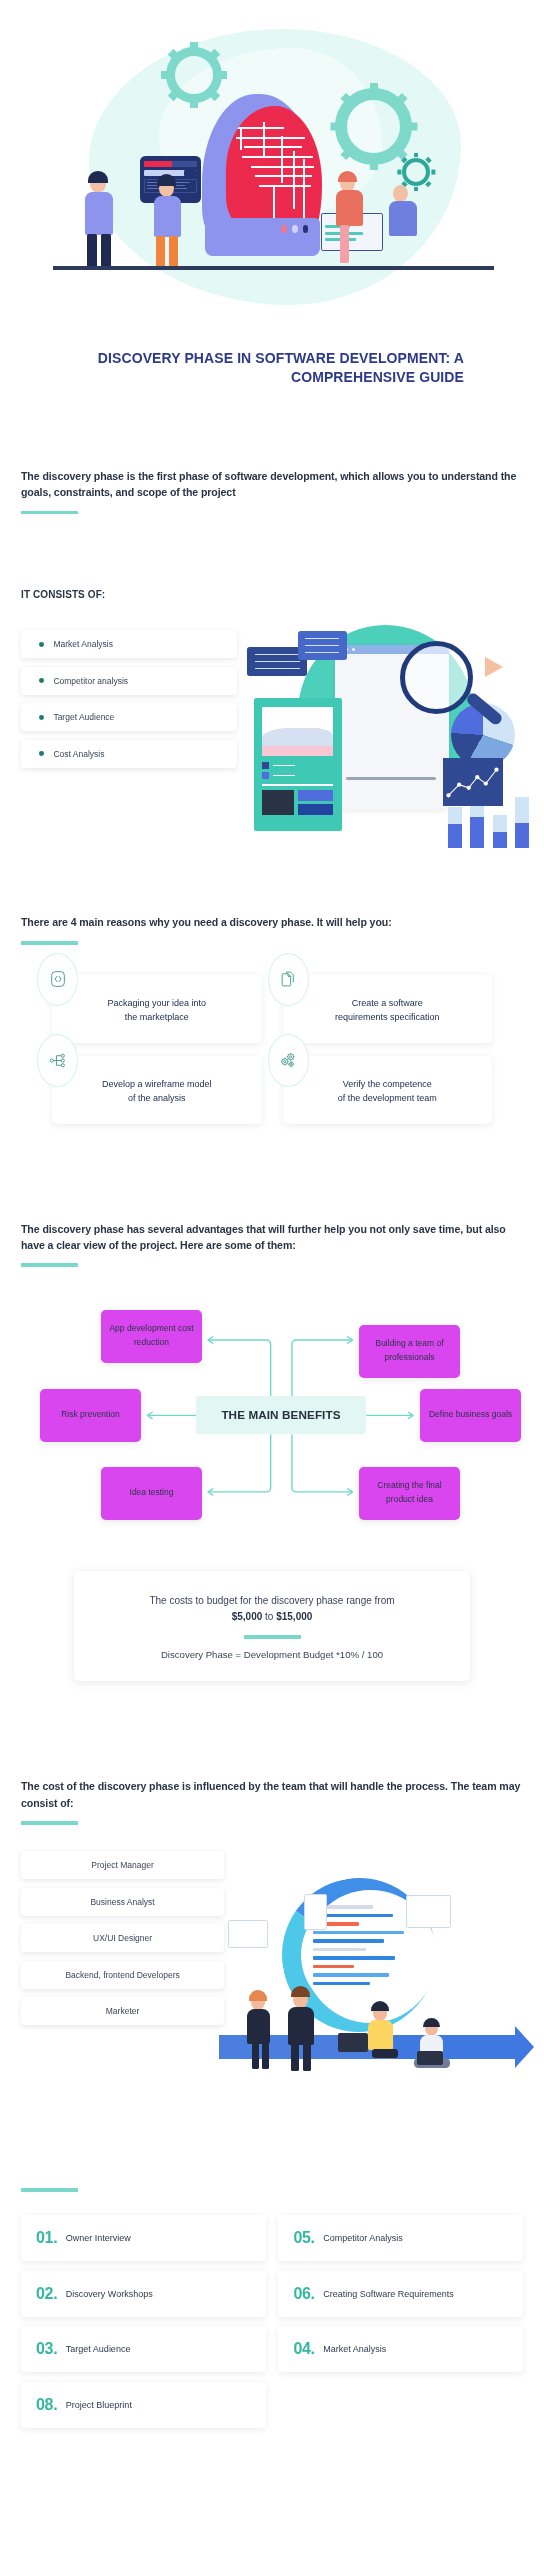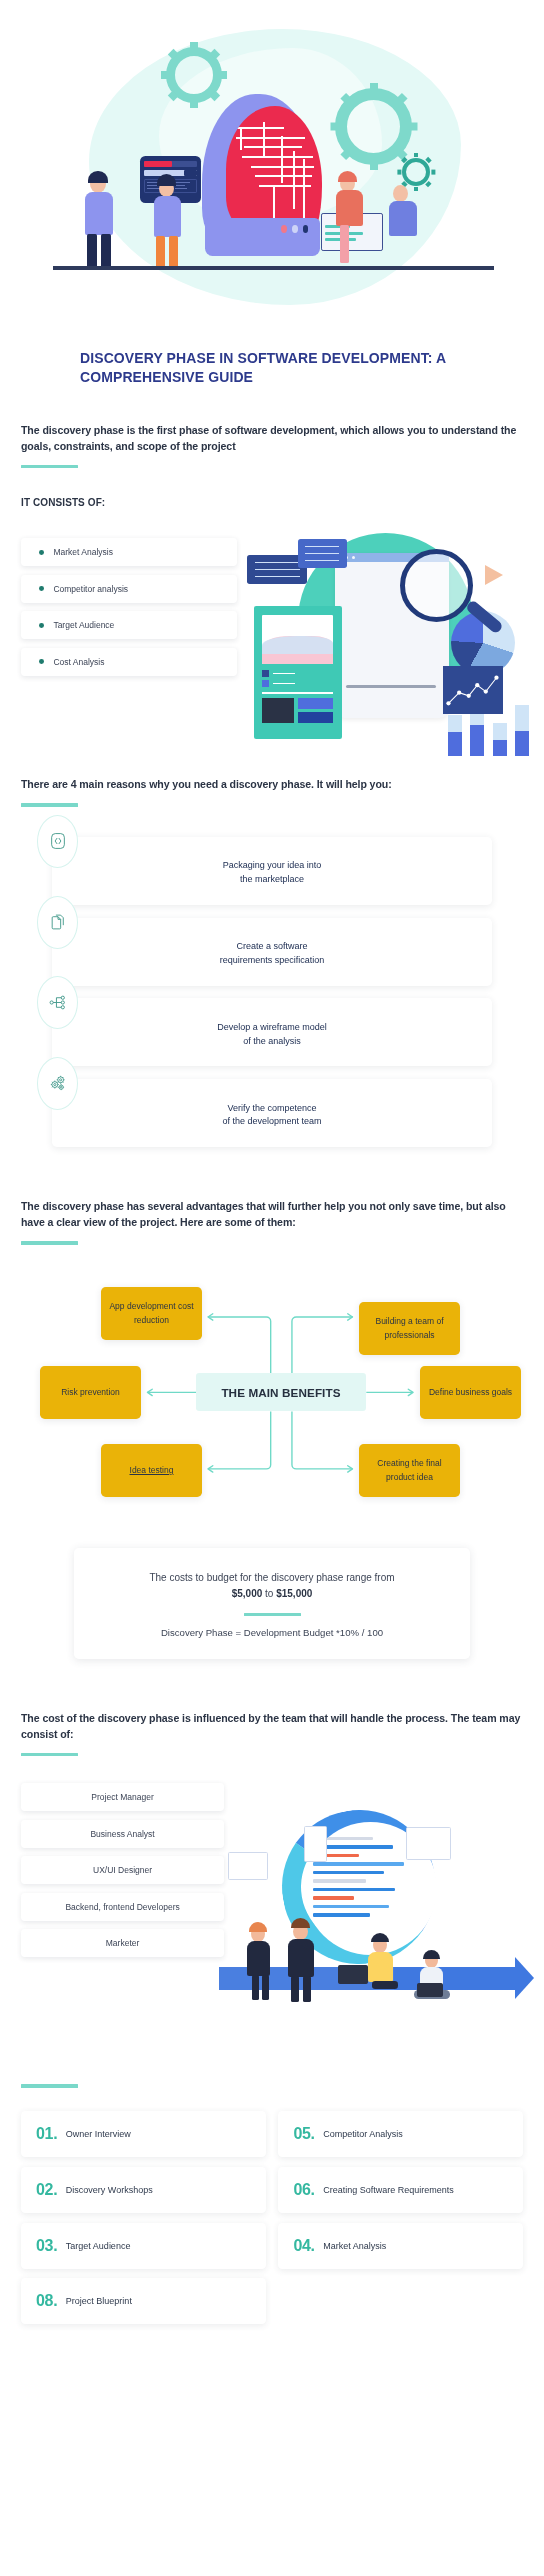--- a/index.html
+++ b/index.html
@@ -127,33 +127,33 @@
   }
   .codeline { position: absolute; background:#53c9bb; height:2.7px; border-radius:1.1px; }
 
   .person { position: absolute; }
   .p-head { position:absolute; border-radius:50%; }
   .p-body { position:absolute; border-radius: 7.4px 7.4px 2.1px 2.1px; }
   .p-leg { position:absolute; border-radius:1.6px; }
 
   
   .title-wrap {
-    text-align: left;
+    text-align: right;
     padding: 19px 80px 5.3px;
   }
   .title-wrap h1 {
     color: #2d3a8c;
     font-size: 14px;
     line-height: 1.38;
     font-weight: bold;
     letter-spacing: 0.1px;
   }
 
   
-  .sec { position: relative; padding: 0 21px; }
+  .sec { position: relative; padding: 0 21px; margin-top: 46px; }
   .lede {
     color: #2b3445;
     font-size: 10.6px;
     font-weight: bold;
     line-height: 1.52;
     letter-spacing: -0.1px;
   }
   .rule {
     width: 57px; height: 3.7px; background: #79d8c9;
     margin-top: 10.6px; border-radius: 0.5px;
@@ -250,21 +250,21 @@
     position:absolute; left:208px; top:144px; width:60px; height:48px; background:#2f4992;
   }
   .plane {
     position:absolute; left:250px; top:43px; width:0; height:0;
     border-left: 18px solid #f4c0a0; border-top: 10.6px solid transparent; border-bottom: 10.6px solid transparent;
   }
 
   
   .reasons {
     display: grid;
-    grid-template-columns: 1fr;
+    grid-template-columns: 1fr 1fr;
     gap: 12.8px 21px;
     margin-top: 30px;
     padding: 0 31px;
   }
   .rcard {
     position: relative;
     background: #fff;
     border-radius: 4.8px;
     box-shadow: 0 1.6px 7.4px rgba(43,52,69,0.09);
     min-height: 68px;
@@ -288,33 +288,33 @@
 
   
   .benefits {
     position: relative;
     margin-top: 24.5px;
     height: 250px;
     padding: 0 9.6px;
   }
   .bcard {
     position: absolute;
-    background: #eab308;
+    background: #d946ef;
     border-radius: 4.8px;
     box-shadow: 0 1.6px 7px rgba(43,52,69,0.10);
     display: flex; align-items: center; justify-content: center;
     text-align: center;
     padding: 7.4px;
     font-size: 8.5px; color: #2b3445; line-height: 1.6;
   }
   .b-tl { left: 80px;  top: 18px;  width: 101px; height: 53px; }
   .b-tr { left: 338px;  top: 33px;  width: 101px; height: 53px; }
   .b-ml { left: 19px;   top: 97px; width: 101px; height: 53px; }
   .b-mr { left: 399px;  top: 97px; width: 101px; height: 53px; }
-  .b-bl { left: 80px;  top: 175px; width: 101px; height: 53px; text-decoration: underline; }
+  .b-bl { left: 80px;  top: 175px; width: 101px; height: 53px; }
   .b-br { left: 338px;  top: 175px; width: 101px; height: 53px; }
   .b-core {
     position: absolute;
     left: 175px; top: 104px;
     width: 170px; height: 38px;
     background: #e2f7f4;
     border-radius: 3.2px;
     display: flex; align-items: center; justify-content: center;
     font-size: 11.7px; font-weight: bold; color: #26303f;
     letter-spacing: 0.1px;

